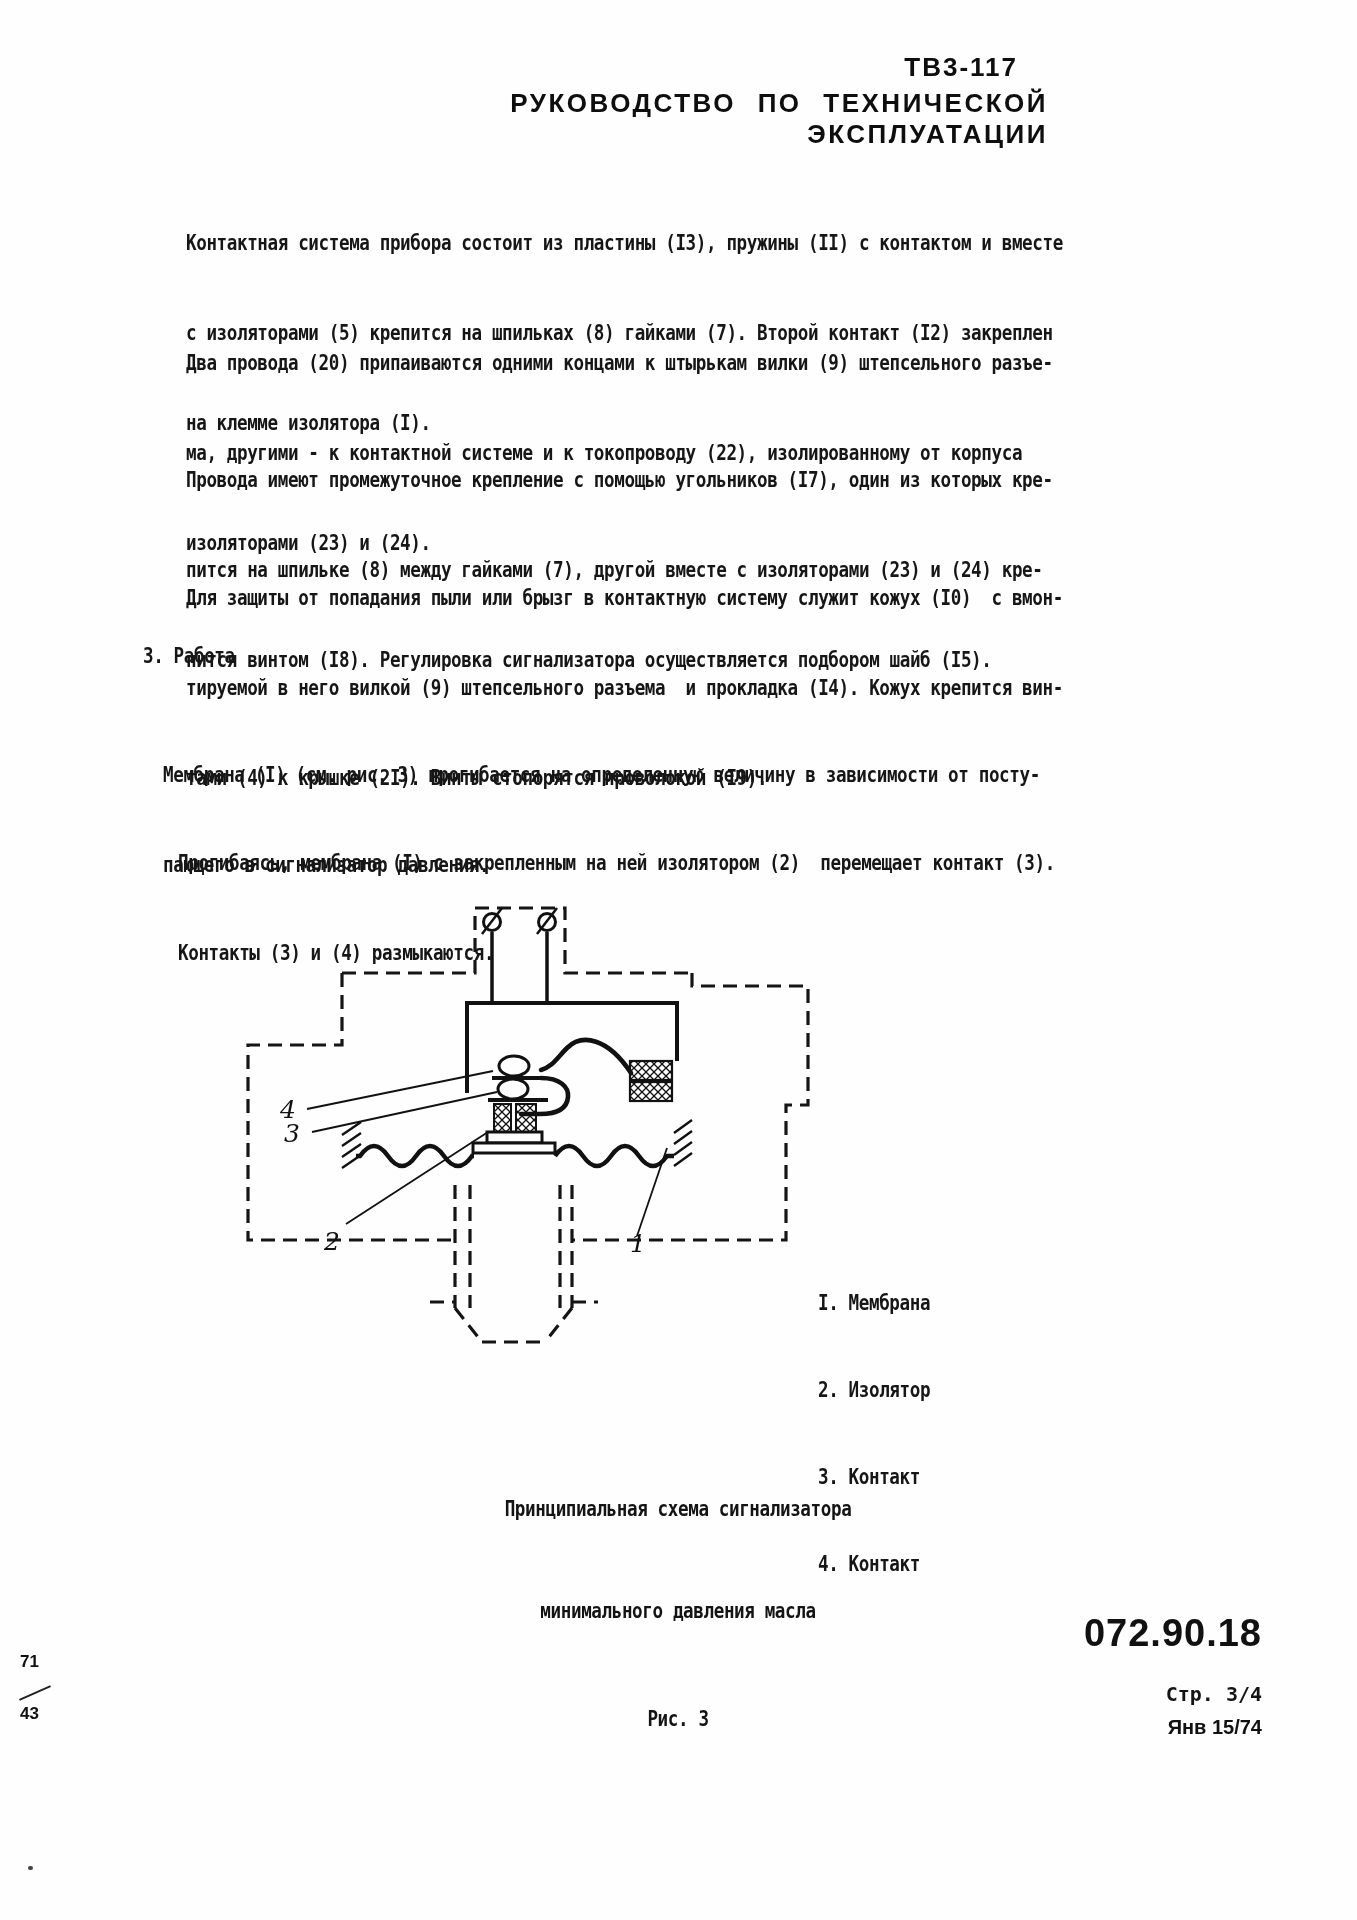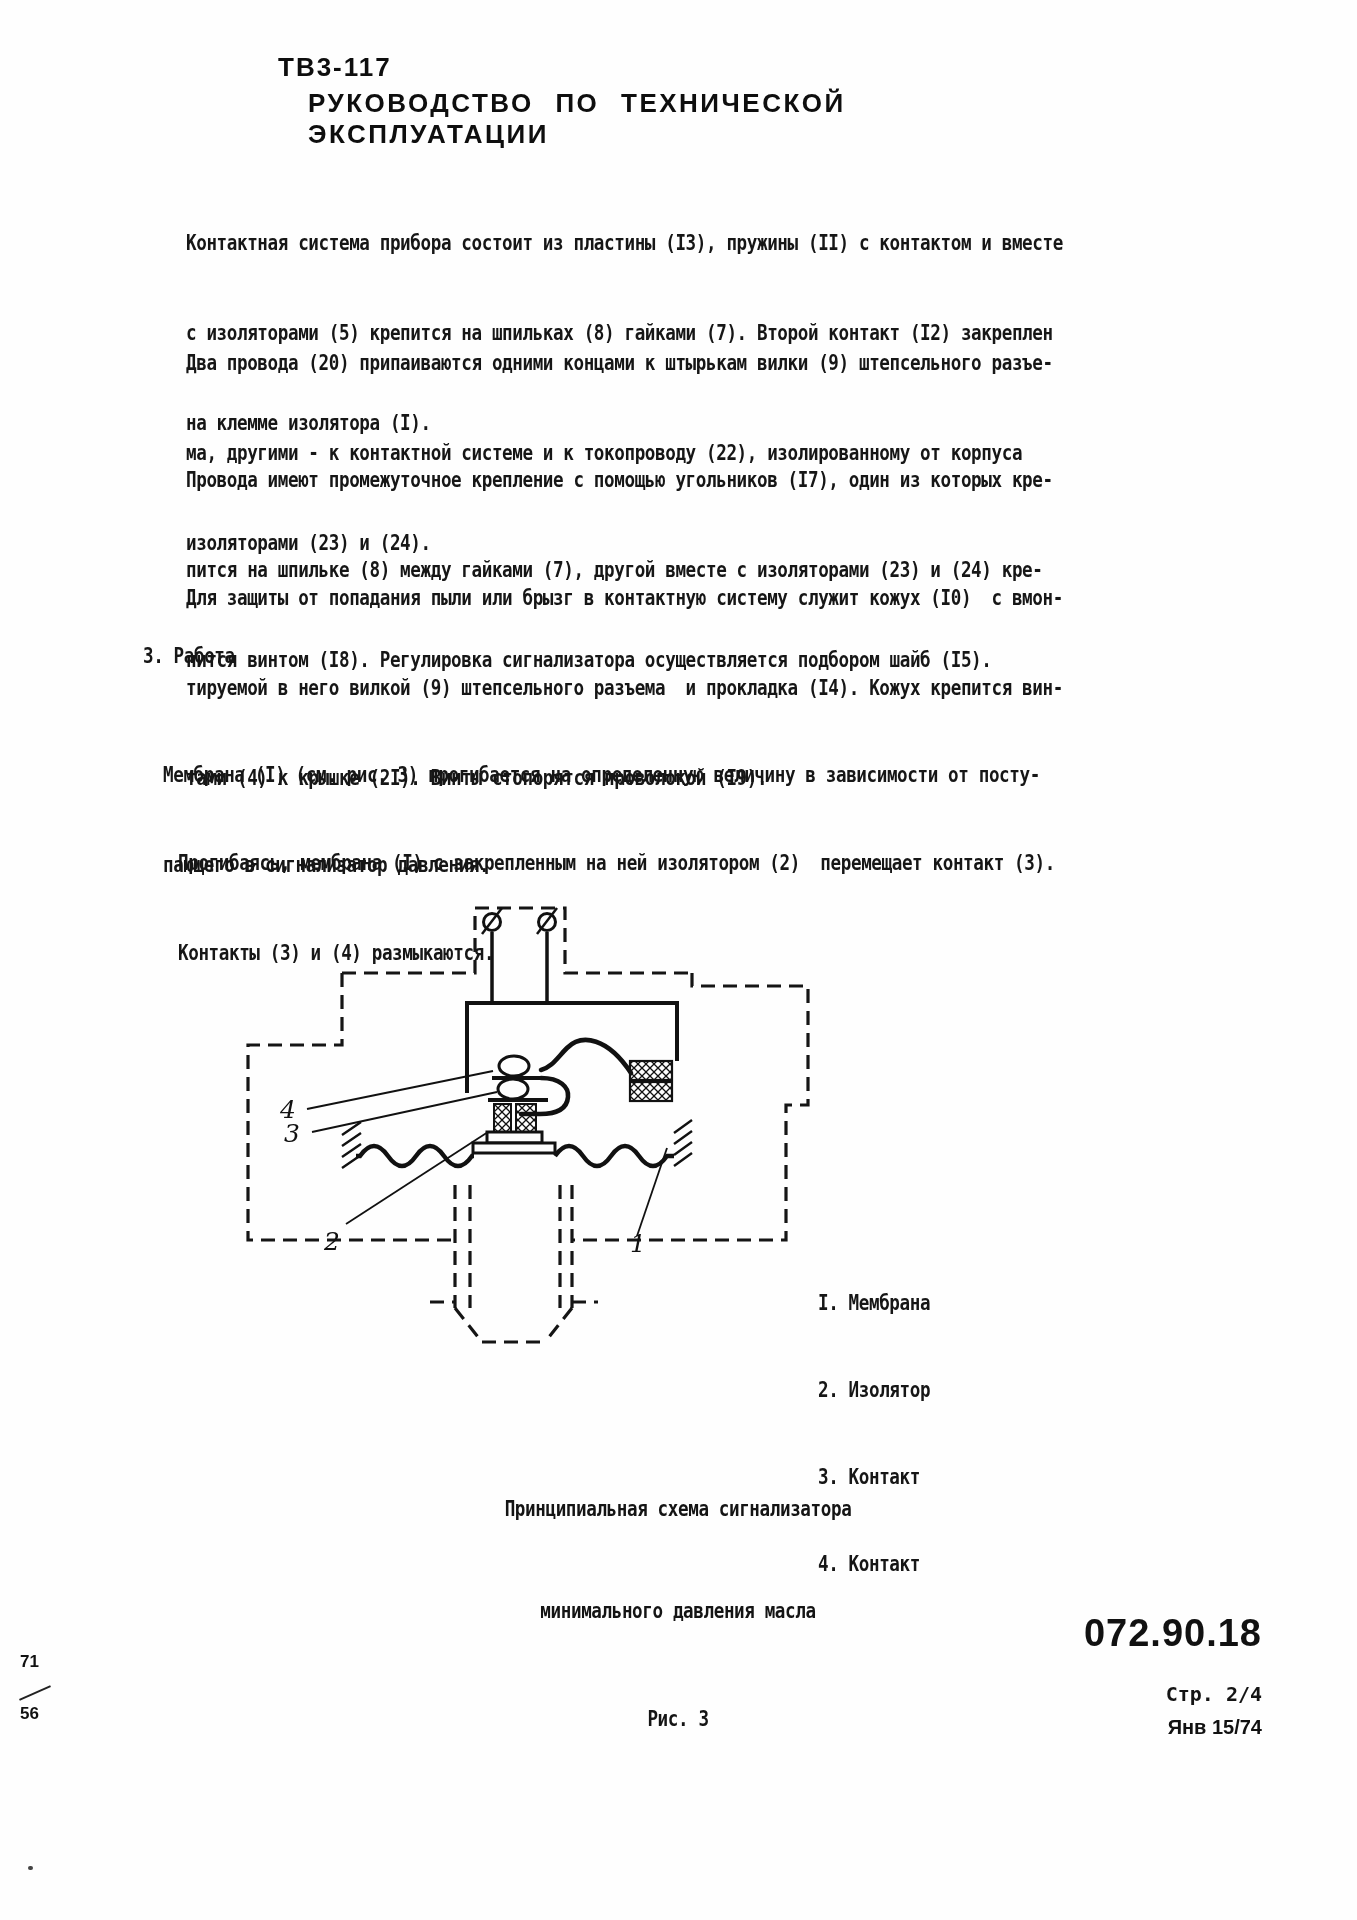--- a/index.html
+++ b/index.html
@@ -7,21 +7,21 @@
     position:relative;width:1357px;height:1920px;margin:0 auto;
     background:#fefefe;color:#141414;overflow:hidden;
     font-family:"DejaVu Sans Mono",monospace;
   }
   .mono{
     position:absolute;font-weight:bold;font-size:22px;line-height:30px;
     letter-spacing:-0.5px;white-space:pre;color:#161616;
     transform:scaleX(0.8);transform-origin:0 0;
   }
   .sans{position:absolute;font-family:"Liberation Sans","DejaVu Sans",sans-serif;color:#111;}
-  .hdr{position:absolute;text-align:left;font-family:"Liberation Sans",sans-serif;
+  .hdr{position:absolute;text-align:right;font-family:"Liberation Sans",sans-serif;
        font-weight:bold;color:#0e0e0e;}
   .hdr1{left:278px;top:52px;width:740px;font-size:26px;letter-spacing:2px;}
   .hdr2{left:308px;top:88px;width:740px;font-size:26px;letter-spacing:2.5px;word-spacing:12px;}
   .caption{
     position:absolute;left:338px;top:1424px;width:680px;text-align:center;
     font-weight:bold;font-size:22px;line-height:34px;letter-spacing:-0.5px;
     transform:scaleX(0.8);transform-origin:center top;white-space:pre;
   }
   .caption .fig{margin-top:6px;}
   .legend{line-height:29px;}
@@ -171,21 +171,21 @@
     <div>4. Контакт</div>
   </div>
 
   <div class="caption">
     <div>Принципиальная схема сигнализатора</div>
     <div>минимального давления масла</div>
     <div class="fig">Рис. 3</div>
   </div>
 
   <div class="sans doc-num">072.90.18</div>
-  <div class="page-ref">Стр. 2/4</div>
+  <div class="page-ref">Стр. 3/4</div>
   <div class="sans date-ref">Янв 15/74</div>
 
   <div class="sans sheet" style="top:1652px">71</div>
   <div class="sheet-slash"></div>
-  <div class="sans sheet" style="top:1704px">56</div>
+  <div class="sans sheet" style="top:1704px">43</div>
 
   <div class="artifact-dot"></div>
 </div>
 
 </body></html>

